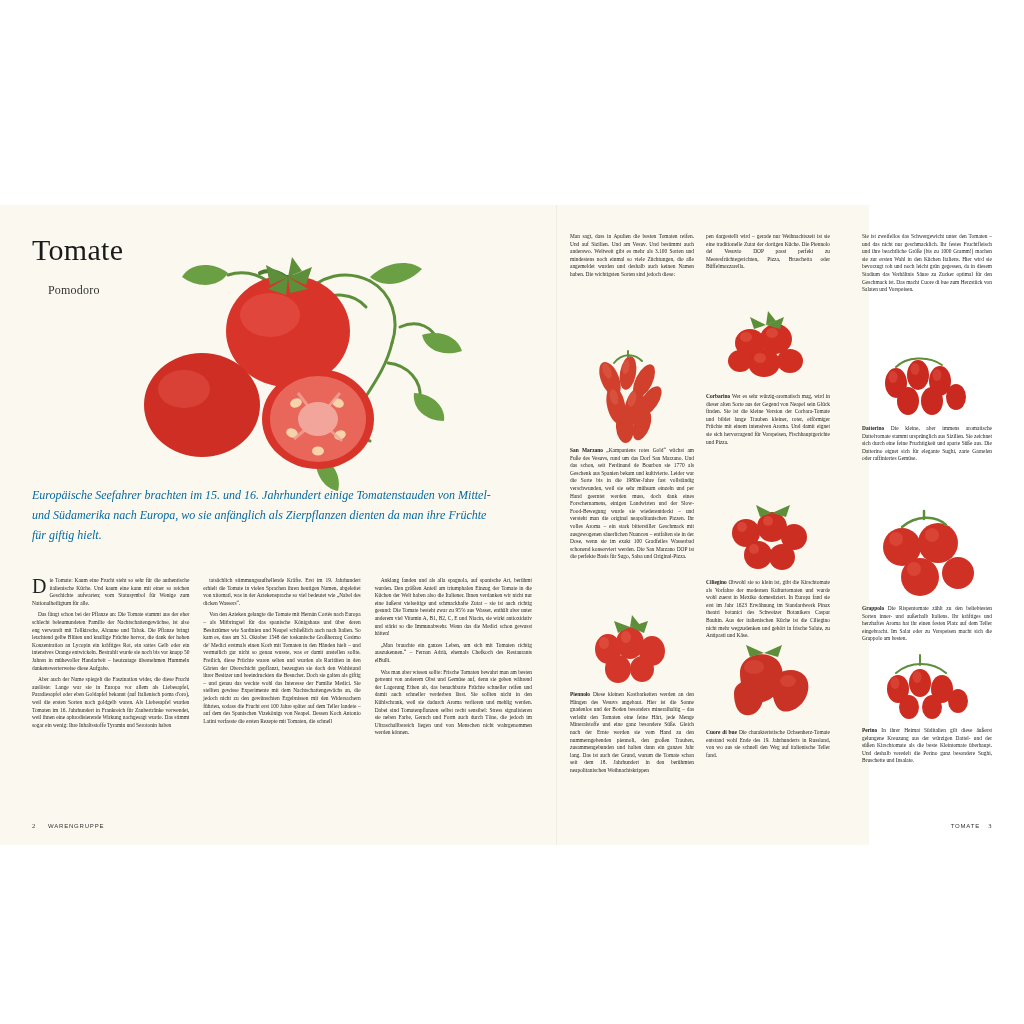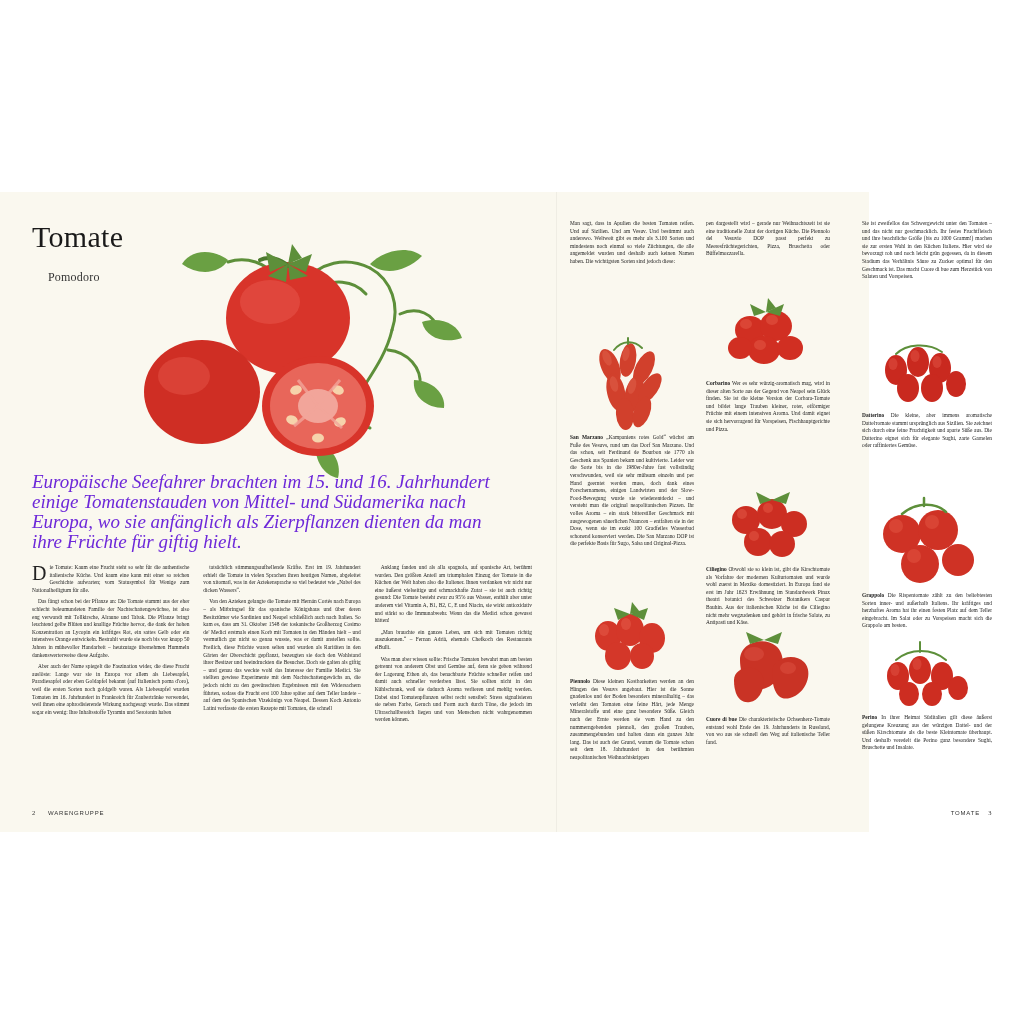--- a/index.html
+++ b/index.html
@@ -4,21 +4,21 @@
 <style>
   html,body{margin:0;padding:0;}
   body{
     width:1024px;height:1024px;
     background:#ffffff;
     font-family:"Liberation Serif", serif;
     overflow:hidden;
   }
   .spread{
     position:absolute;
-    left:0;top:192px;
+    left:0;top:205px;
     width:869px;height:640px;
     background:#faf8ef;
     box-sizing:border-box;
   }
   .page{
     position:absolute;
     top:0;height:640px;
     box-sizing:border-box;
   }
   .page-left{left:0;width:556px;padding:28px 20px 0 32px;}
@@ -46,23 +46,23 @@
     width:420px;height:300px;
     pointer-events:none;
   }
 
   
   .lead{
     position:absolute;
     left:32px;top:280px;
     width:460px;
     font-style:italic;
-    font-size:19px;
+    font-size:12px;
     line-height:20px;
-    color:#6d28d9;
+    color:#0369a1;
   }
 
   
   .cols-left{
     position:absolute;
     left:32px;top:372px;
     width:500px;
     column-count:3;
     column-gap:14px;
     font-size:5.4px;

